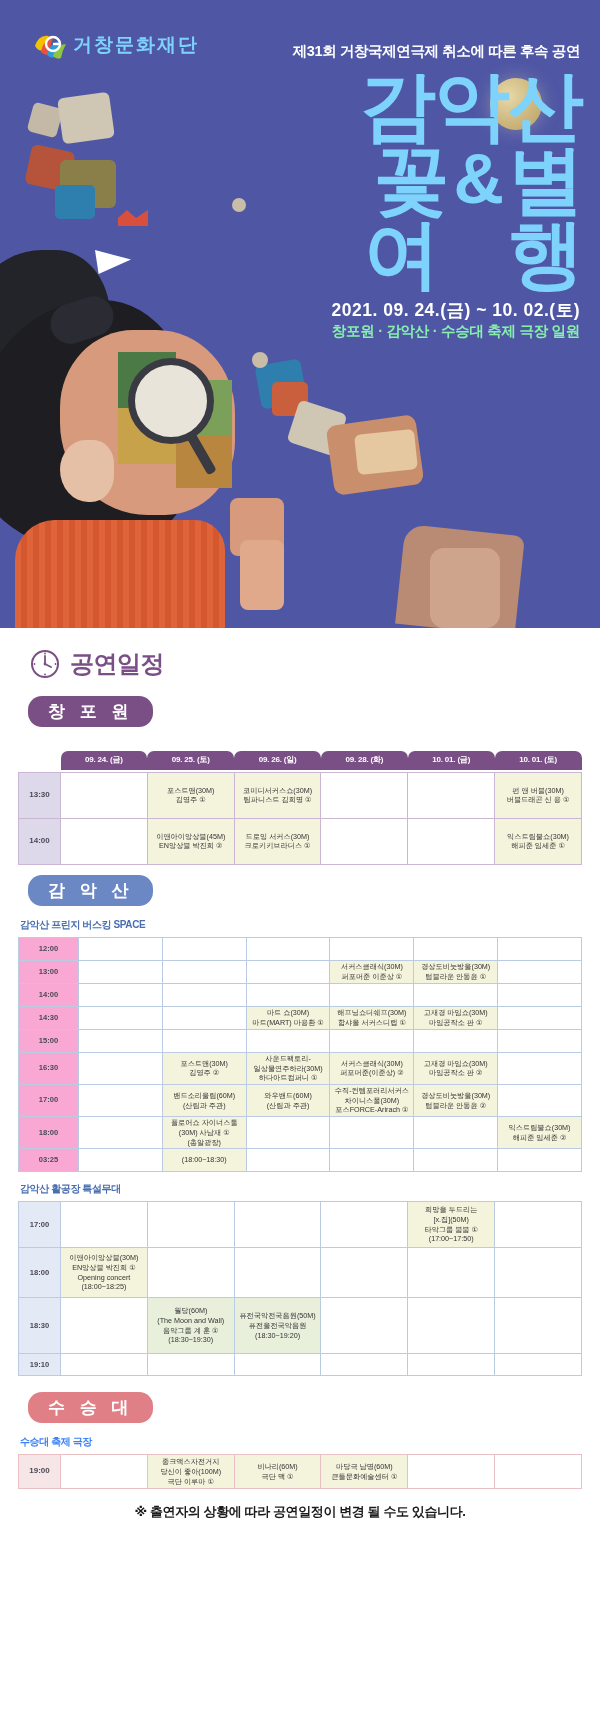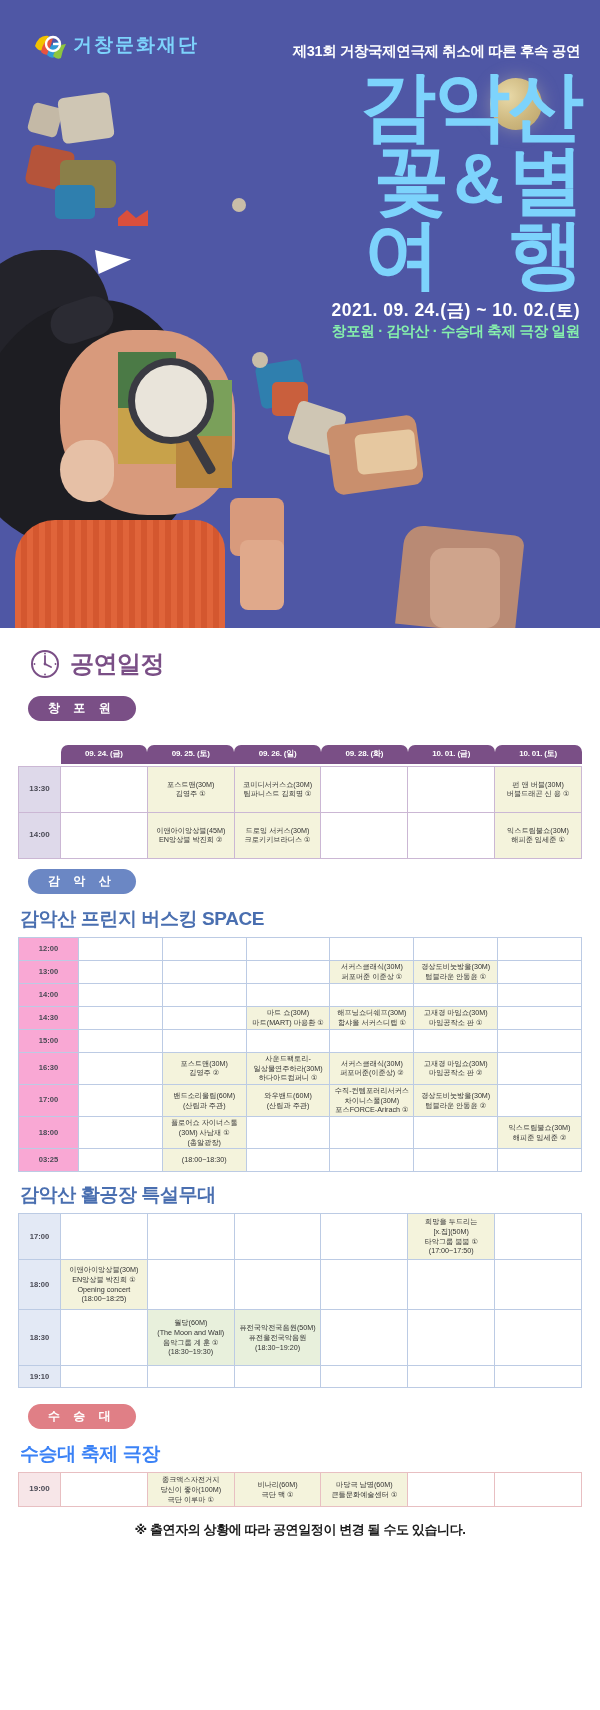--- a/index.html
+++ b/index.html
@@ -116,35 +116,35 @@
   .armart2{ left:430px; top:548px; width:70px; height:80px; background:#cfa48c; border-radius:14px;}
 
   
   .sched { padding: 14px 18px 0 18px; background:#fff; }
   .sched-title-row { display:flex; align-items:center; gap: 10px; margin: 6px 0 10px 12px; }
   .clock-ico { width: 30px; height: 30px; }
   .sched-title { color:#7a4f86; font-size: 24px; font-weight: bold; letter-spacing:-.5px; }
 
   .pill {
     display:inline-block; padding: 4px 20px; border-radius: 14px;
-    color:#fff; font-size: 12px; font-weight: bold; letter-spacing: 5px;
+    color:#fff; font-size: 17px; font-weight: bold; letter-spacing: 5px;
     position: relative; margin: 6px 0 8px 10px;
   }
   .pill::after{
     content:""; position:absolute; left:-4px; top:4px; width: 100%; height:100%;
     border-radius:14px; border:1.5px solid currentColor; z-index:-1;
   }
   .pill.purple { background:#7a4f86; color:#fff; }
   .pill.purple::after { border-color:#7a4f86; }
   .pill.blue { background:#6b87c4; }
   .pill.blue::after { border-color:#6b87c4; }
   .pill.pink { background:#e07f86; }
   .pill.pink::after { border-color:#e07f86; }
 
-  .subtitle { font-size: 19px; font-weight: bold; margin: 4px 0 5px 2px; letter-spacing:-.4px; }
+  .subtitle { font-size: 10px; font-weight: bold; margin: 4px 0 5px 2px; letter-spacing:-.4px; }
   .subtitle.blue { color:#4a6fb0; }
   .subtitle.pink { color:#3b82f6; }
 
   table { border-collapse: collapse; width: 100%; table-layout: fixed; }
   table td, table th { font-size: 7.2px; text-align:center; vertical-align: middle; line-height: 1.35; }
 
   
   .t-cp { margin-bottom: 4px; }
   .t-cp .hd td { padding: 16px 0 2px 0; border: none; background: transparent; }
   .t-cp .hdcell {

